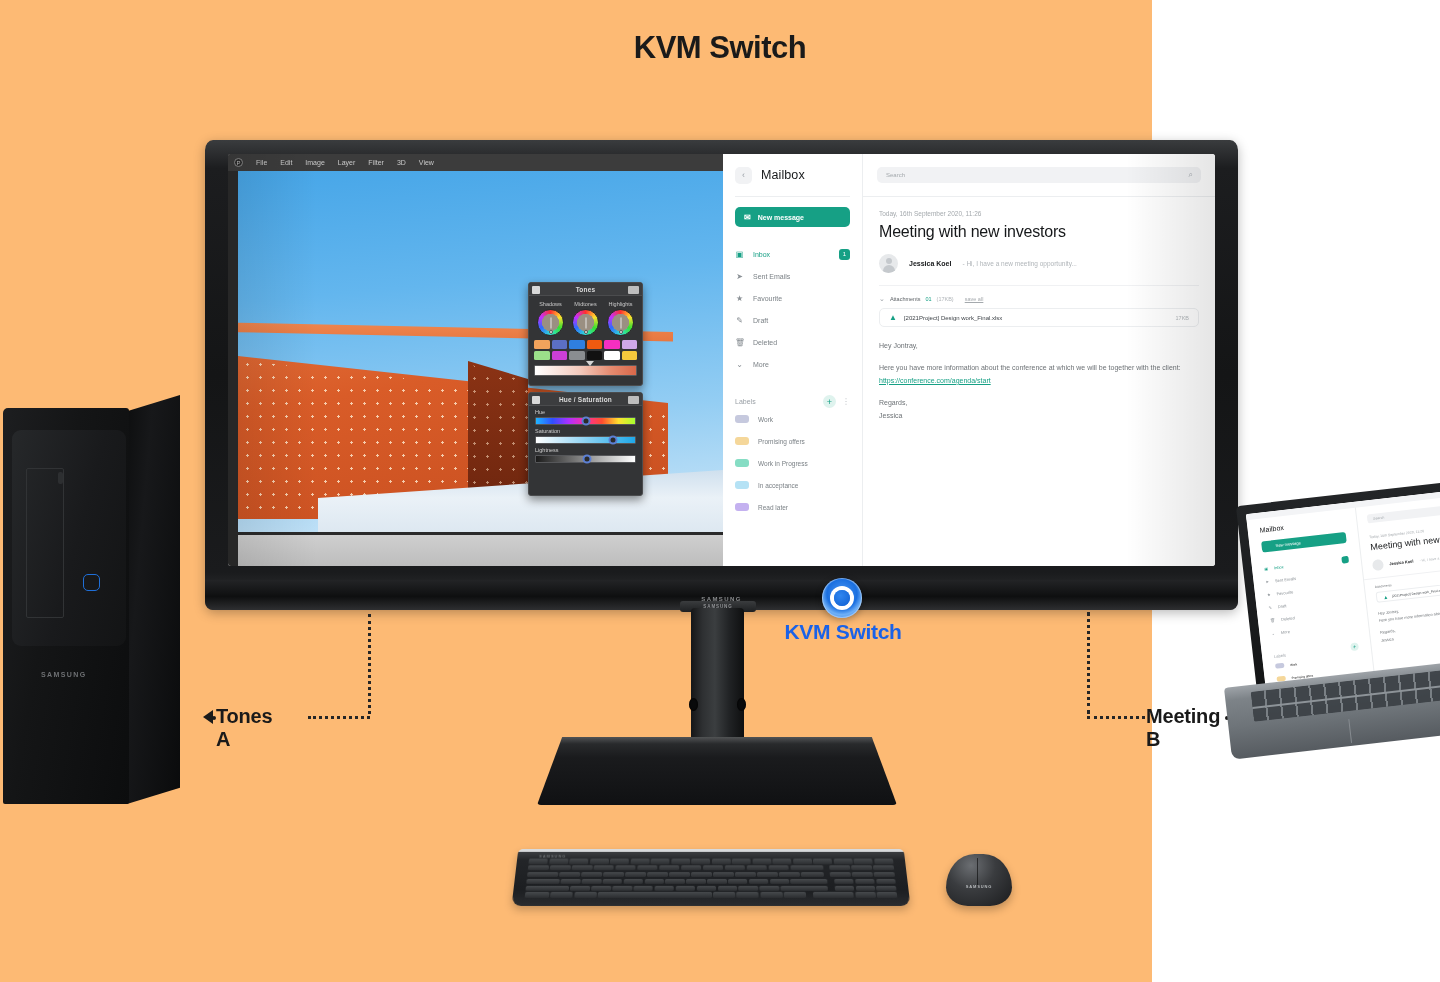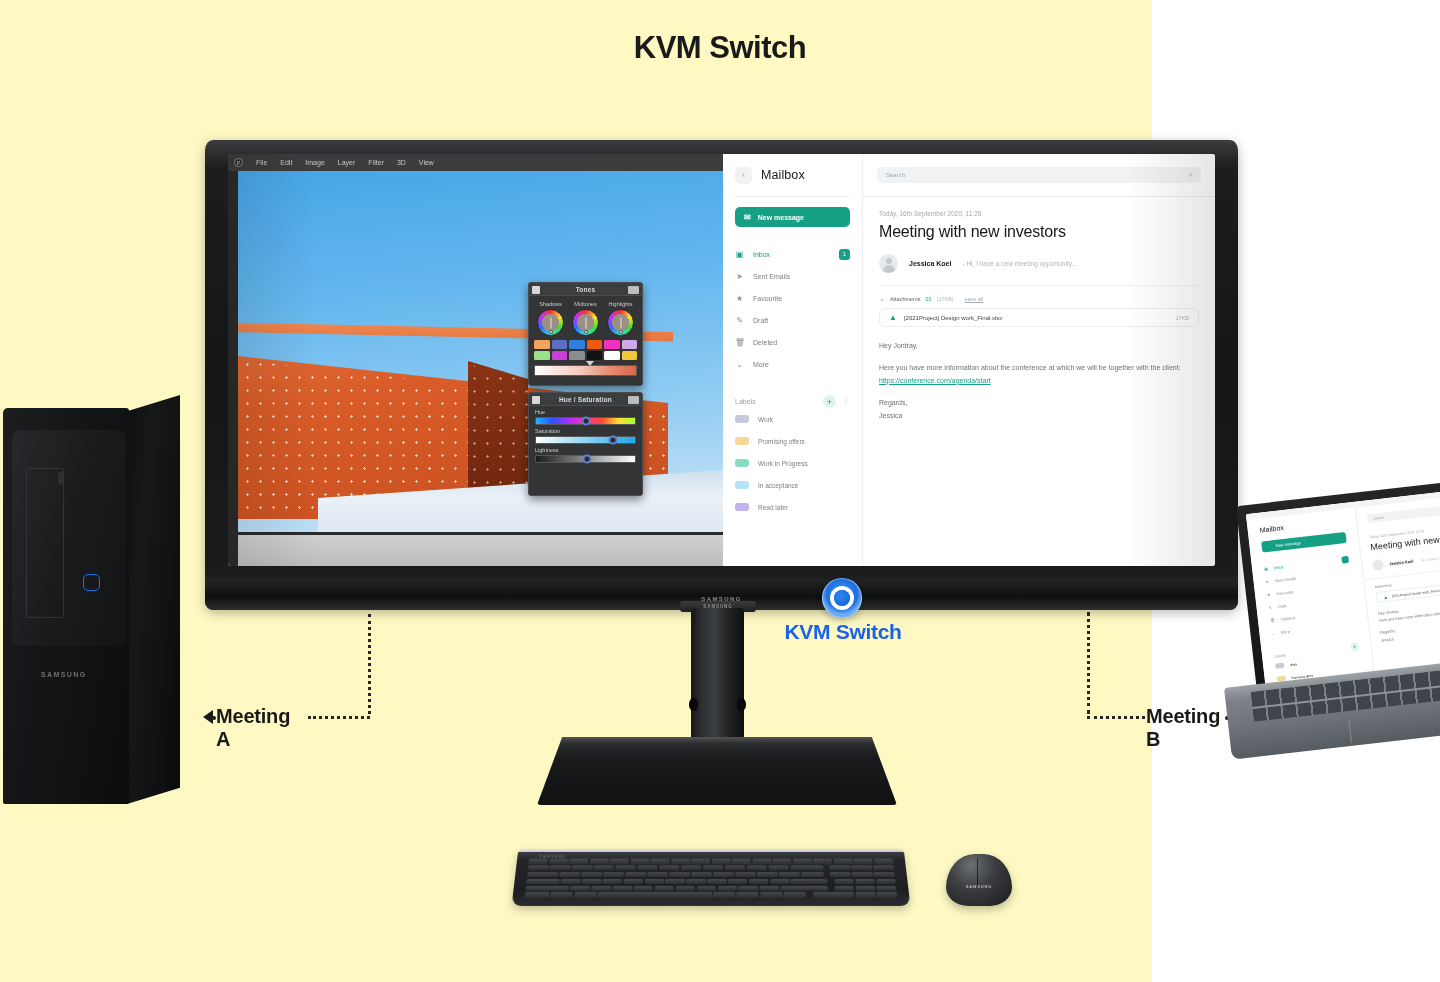--- a/index.html
+++ b/index.html
@@ -2,21 +2,21 @@
 <html><head>
 <meta charset="utf-8">
 <style>
   * { box-sizing: border-box; margin: 0; padding: 0; }
   html, body {
     width: 1440px; height: 982px;
     background: #ffffff;
     font-family: "Liberation Sans", sans-serif;
     overflow: hidden;
   }
-  #stage { position: relative; width: 1152px; height: 982px; background: #fef9c3; }
+  #stage { position: relative; width: 1152px; height: 982px; background: #fdba74; }
 
   
   .page-title {
     position: absolute; top: 30px; left: 0; width: 1440px;
     text-align: center;
     font-size: 31px; font-weight: 600; color: #1a1a1a;
     letter-spacing: -0.5px;
   }
 
   
@@ -645,21 +645,21 @@
   <div class="stand-neck">
     <span class="neck-hole" style="left:-2px; top:90px;"></span>
     <span class="neck-hole" style="right:-2px; top:90px;"></span>
   </div>
   <div class="stand-base"></div>
   <div class="base-hl"></div>
 
   <div class="conn">
     <div class="dotv" style="left:368px; top:614px; height:100px;"></div>
     <div class="doth" style="left:308px; top:716px; width:62px;"></div>
-    <div class="src-label" style="left:216px; top:705px;">Meeting A</div>
+    <div class="src-label" style="left:216px; top:705px;">Tones A</div>
     <div class="tri left" style="left:203px; top:710px;"></div>
     <div class="dot-sep" style="left:212px; top:716px;"></div>
   </div>
 
   <div class="conn">
     <div class="dotv" style="left:1087px; top:612px; height:102px;"></div>
     <div class="doth" style="left:1087px; top:716px; width:58px;"></div>
     <div class="src-label" style="left:1146px; top:705px;">Meeting B</div>
     <div class="dot-sep" style="left:1225px; top:716px;"></div>
     <div class="tri right" style="left:1233px; top:710px;"></div>

